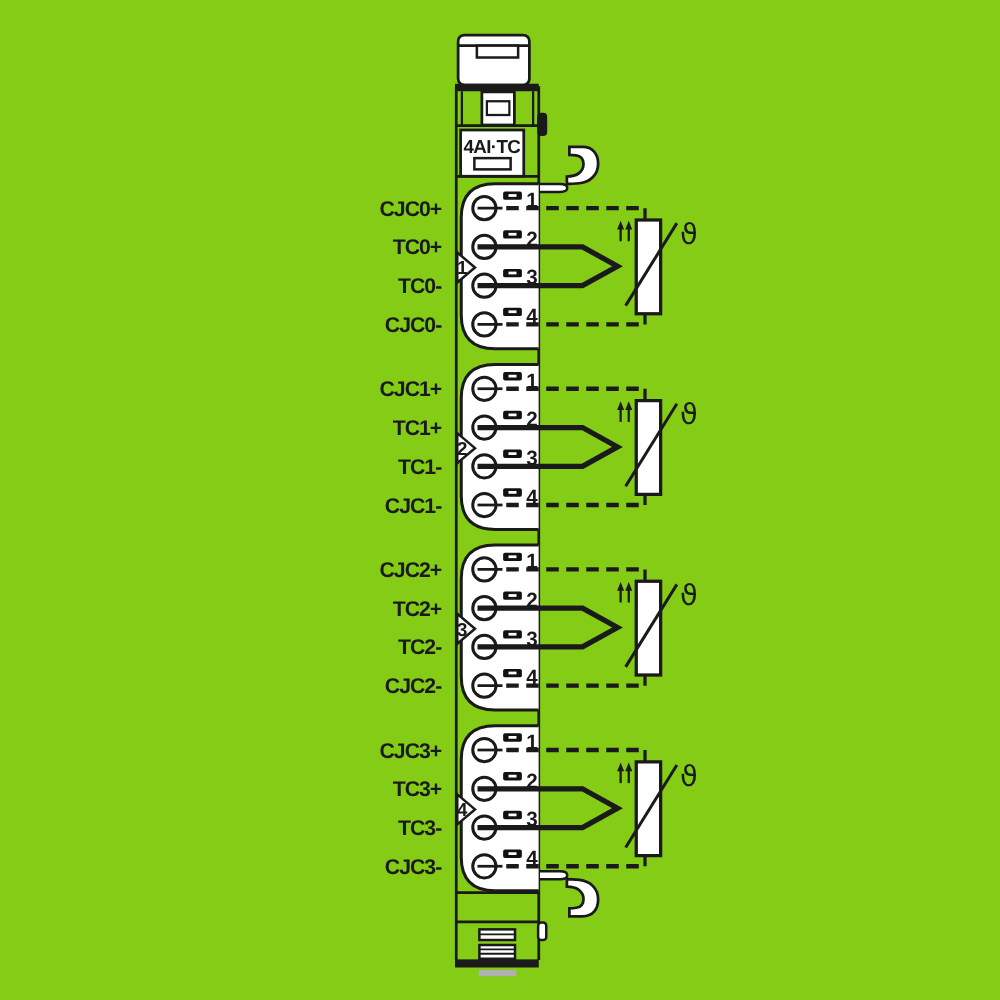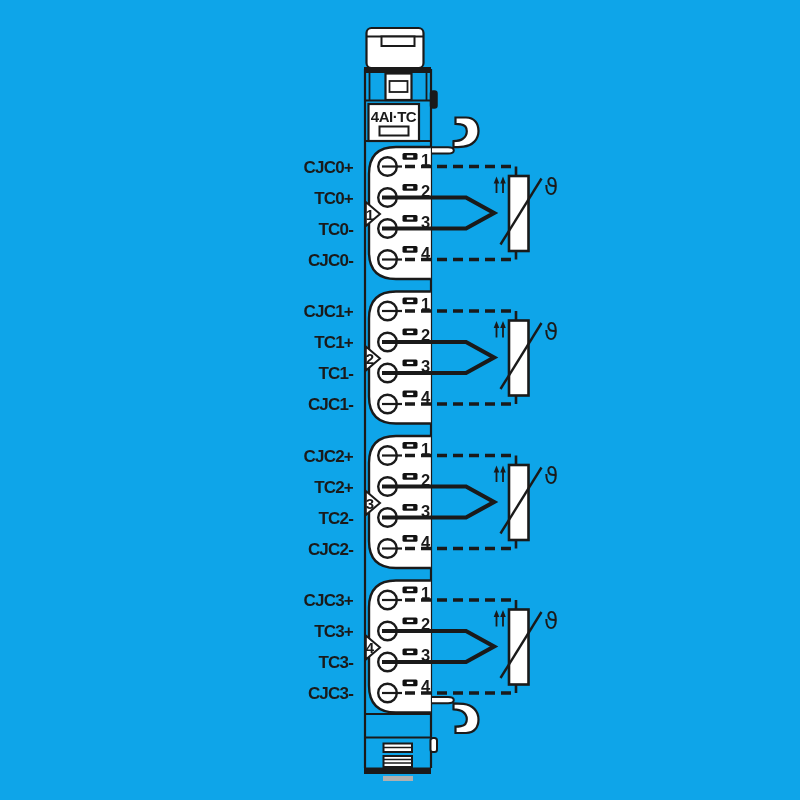--- a/index.html
+++ b/index.html
@@ -1,16 +1,16 @@
 <!DOCTYPE html>
 <html><head>
 <meta charset="utf-8">
 <style>
   html,body{margin:0;padding:0;background:#ffffff;}
-  .stage{width:800px;height:800px;position:relative;background:#0ea5e9;overflow:hidden;}
+  .stage{width:800px;height:800px;position:relative;background:#84cc16;overflow:hidden;}
   svg{display:block;}
   text{fill:#1a1a1a;}
   .t-label{font-family:"Liberation Sans",sans-serif;font-weight:bold;font-size:17px;letter-spacing:-0.8px;}
   .t-pin{font-family:"Liberation Sans",sans-serif;font-weight:bold;font-size:16.5px;}
   .g-num{font-family:"Liberation Sans",sans-serif;font-weight:bold;font-size:15px;}
   .module-label{font-family:"Liberation Sans",sans-serif;font-weight:bold;font-size:15px;letter-spacing:-0.5px;}
   .theta{font-family:"DejaVu Sans",sans-serif;font-size:23px;}
 </style>
 </head>
 <body>

